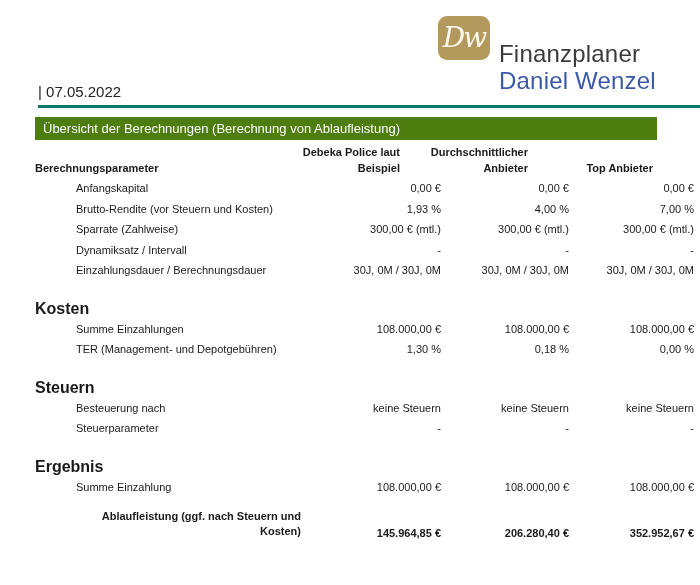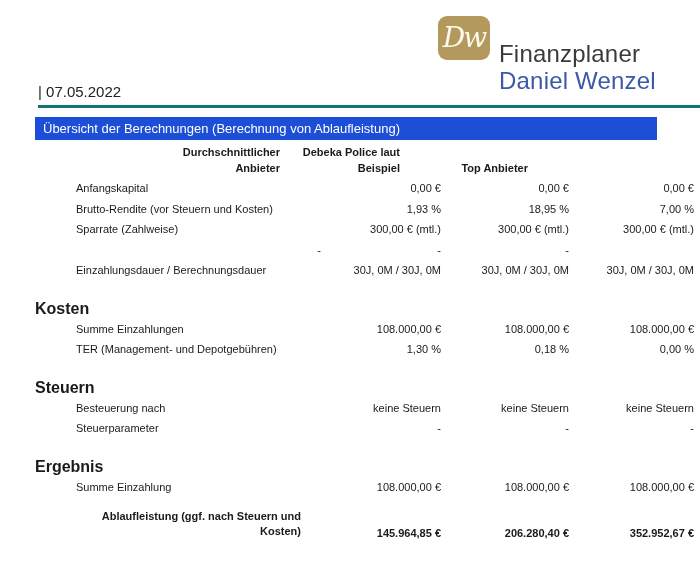--- a/index.html
+++ b/index.html
@@ -30,21 +30,21 @@
     position:absolute;top:83px;left:38px;width:662px;
     font-size:15px;color:#222;
     border-bottom:3px solid #0f766e;
     padding-bottom:5px;
   }
 
   
   .titlebar{
     position:absolute;top:117px;left:35px;
     width:614px;height:23px;
-    background:#1d4ed8;color:#ffffff;
+    background:#4d7c0f;color:#ffffff;
     font-size:13px;line-height:23px;
     padding-left:8px;
     white-space:nowrap;overflow:hidden;
   }
 
   
   .table{position:absolute;top:145px;left:35px;width:618px;font-size:11px;}
   .grid-cols{display:grid;grid-template-columns:245px 120px 128px 125px;}
   .thead{font-weight:bold;align-items:end;padding-bottom:2px;}
   .thead .hcell{text-align:right;line-height:15.5px;white-space:pre-wrap;}
@@ -76,44 +76,46 @@
     </div>
   </div>
 
   <div class="dateline">| 07.05.2022</div>
 
   <div class="titlebar">Übersicht der Berechnungen (Berechnung von Ablaufleistung)</div>
 
   <div class="table">
 
     <div class="thead grid-cols">
+      <div class="hlabel">Berechnungsparameter</div>
+      <div class="hcell"><span>Debeka Police laut</span><br><span>Beispiel</span></div>
       <div class="hcell"><span>Durchschnittlicher</span><br><span>Anbieter</span></div>
-      <div class="hcell"><span>Debeka Police laut</span><br><span>Beispiel</span></div>
       <div class="hcell"><span>Top Anbieter</span></div>
     </div>
 
     <div class="row grid-cols">
       <div class="rlabel">Anfangskapital</div>
       <div class="cell">0,00 €</div>
       <div class="cell">0,00 €</div>
       <div class="cell">0,00 €</div>
     </div>
     <div class="row grid-cols">
       <div class="rlabel">Brutto-Rendite (vor Steuern und Kosten)</div>
       <div class="cell">1,93 %</div>
-      <div class="cell">18,95 %</div>
+      <div class="cell">4,00 %</div>
       <div class="cell">7,00 %</div>
     </div>
     <div class="row grid-cols">
       <div class="rlabel">Sparrate (Zahlweise)</div>
       <div class="cell">300,00 € (mtl.)</div>
       <div class="cell">300,00 € (mtl.)</div>
       <div class="cell">300,00 € (mtl.)</div>
     </div>
     <div class="row grid-cols">
+      <div class="rlabel">Dynamiksatz / Intervall</div>
       <div class="cell">-</div>
       <div class="cell">-</div>
       <div class="cell">-</div>
     </div>
     <div class="row grid-cols">
       <div class="rlabel">Einzahlungsdauer / Berechnungsdauer</div>
       <div class="cell">30J, 0M / 30J, 0M</div>
       <div class="cell">30J, 0M / 30J, 0M</div>
       <div class="cell">30J, 0M / 30J, 0M</div>
     </div>

